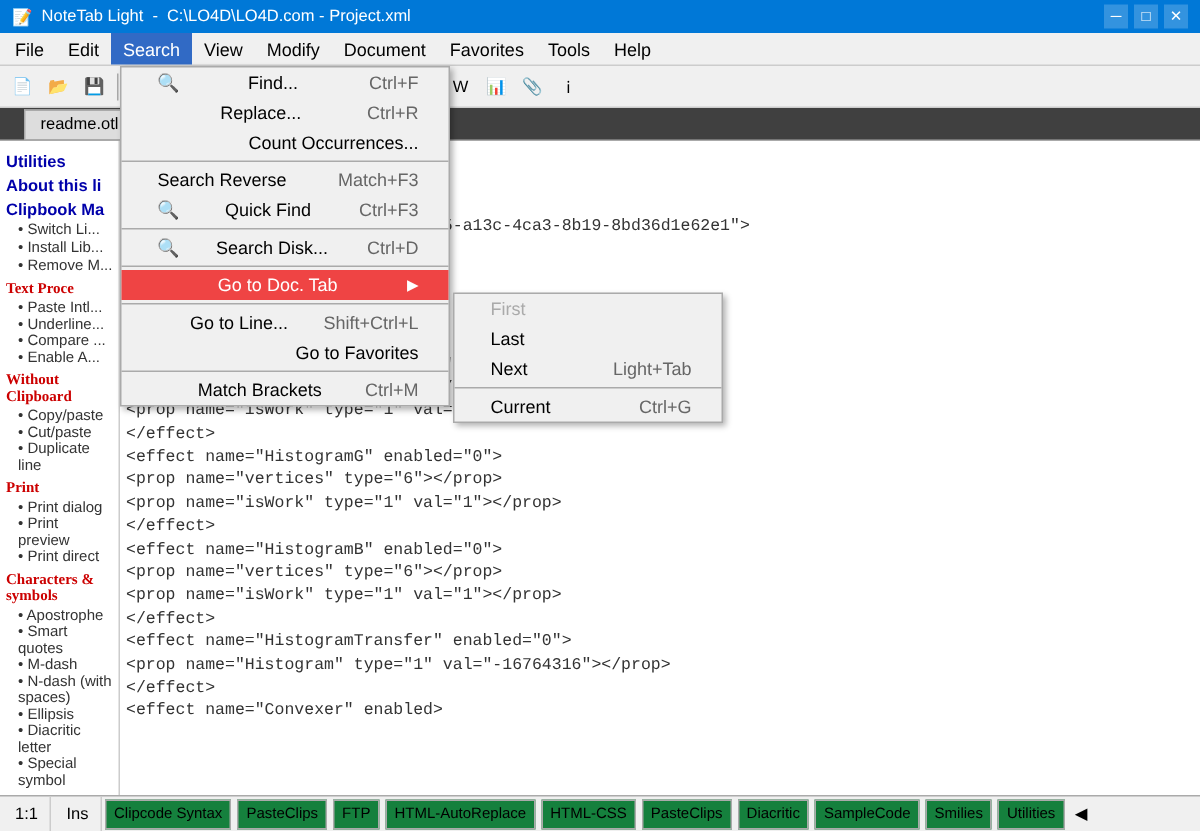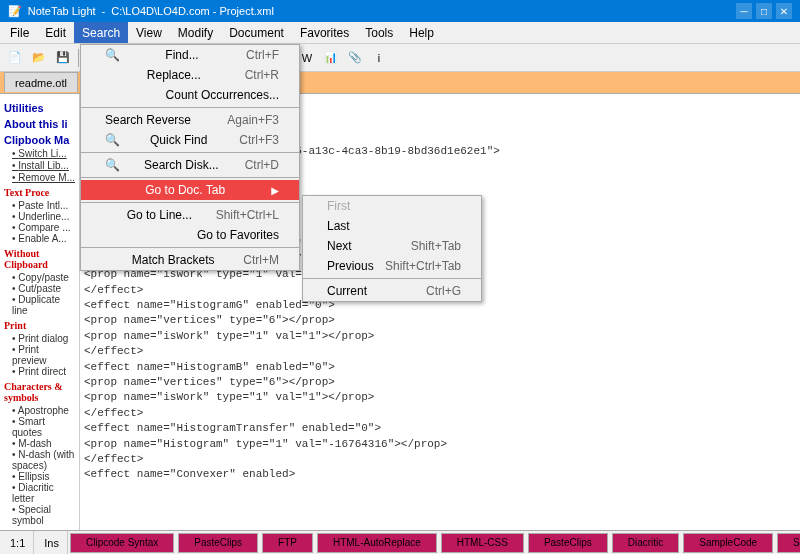--- a/index.html
+++ b/index.html
@@ -70,25 +70,25 @@
       border: 1px solid transparent;
       background: transparent;
       cursor: pointer;
       display: inline-flex; align-items: center; justify-content: center;
       font-size: 11px;
     }
     .toolbar-sep { width: 1px; height: 18px; background: #aaa; margin: 0 2px; }
 
     
     #tab-bar {
-      background: #fdba74;
+      background: #404040;
       height: 22px;
       display: flex;
-      align-items: flex-start;
-      padding: 0 4px;
+      align-items: center;
+      padding: 0 16px;
       border-bottom: 1px solid #aaa;
     }
     .tab {
       padding: 2px 10px;
       border: 1px solid #aaa;
       border-bottom: none;
       background: #ddd;
       cursor: pointer;
       font-size: 11px;
       margin-right: 2px;
@@ -117,21 +117,20 @@
       font-weight: bold;
       font-size: 11px;
       margin-bottom: 2px;
       margin-top: 4px;
     }
     #sidebar .sidebar-link {
       color: #0000cc;
       cursor: pointer;
       display: block;
       font-size: 10px;
-      text-decoration: underline;
       margin-bottom: 1px;
     }
     #sidebar .red-title {
       color: #cc0000;
       font-weight: bold;
       font-size: 10px;
       margin-top: 4px;
       margin-bottom: 2px;
       font-family: Liberation Serif, serif;
     }
@@ -168,23 +167,23 @@
       height: 24px;
       border-top: 1px solid #aaa;
       display: flex;
       align-items: center;
       padding: 0 4px;
       gap: 0;
       font-size: 11px;
       overflow: hidden;
     }
     .status-tab {
-      padding: 2px 15px;
+      padding: 2px 5px;
       border: 1px solid #aaa;
-      background: #be185d;
+      background: #15803d;
       font-size: 10px;
       cursor: pointer;
       height: 20px;
       display: flex; align-items: center;
       margin-right: 2px;
       white-space: nowrap;
     }
     .status-pane {
       padding: 2px 8px;
       font-size: 11px;
@@ -373,21 +372,21 @@
     <span>Replace...</span>
     <span class="shortcut">Ctrl+R</span>
   </div>
   <div class="dropdown-item">
     <span style="margin-right:4px;"> </span>
     <span>Count Occurrences...</span>
   </div>
   <div class="dropdown-separator"></div>
   <div class="dropdown-item">
     <span>Search Reverse</span>
-    <span class="shortcut">Again+F3</span>
+    <span class="shortcut">Match+F3</span>
   </div>
   <div class="dropdown-item">
     <span style="margin-right:4px;">🔍</span>
     <span>Quick Find</span>
     <span class="shortcut">Ctrl+F3</span>
   </div>
   <div class="dropdown-separator"></div>
   <div class="dropdown-item">
     <span style="margin-right:4px;">🔍</span>
     <span>Search Disk...</span>
@@ -419,25 +418,21 @@
 
 <div class="submenu" id="goto-submenu" style="position:absolute; left:302px; top:195px; min-width:180px;">
   <div class="dropdown-item disabled">
     <span>First</span>
   </div>
   <div class="dropdown-item">
     <span>Last</span>
   </div>
   <div class="dropdown-item">
     <span>Next</span>
-    <span class="shortcut">Shift+Tab</span>
-  </div>
-  <div class="dropdown-item">
-    <span>Previous</span>
-    <span class="shortcut">Shift+Ctrl+Tab</span>
+    <span class="shortcut">Light+Tab</span>
   </div>
   <div class="dropdown-separator"></div>
   <div class="dropdown-item">
     <span>Current</span>
     <span class="shortcut">Ctrl+G</span>
   </div>
 </div>
 
 <div id="status-bar" style="position:absolute; bottom:0; left:0; right:0; height:24px; background:#f0f0f0; border-top:1px solid #aaa; display:flex; padding:0 2px; overflow:hidden; gap:2px;">
   <div class="status-pane">

